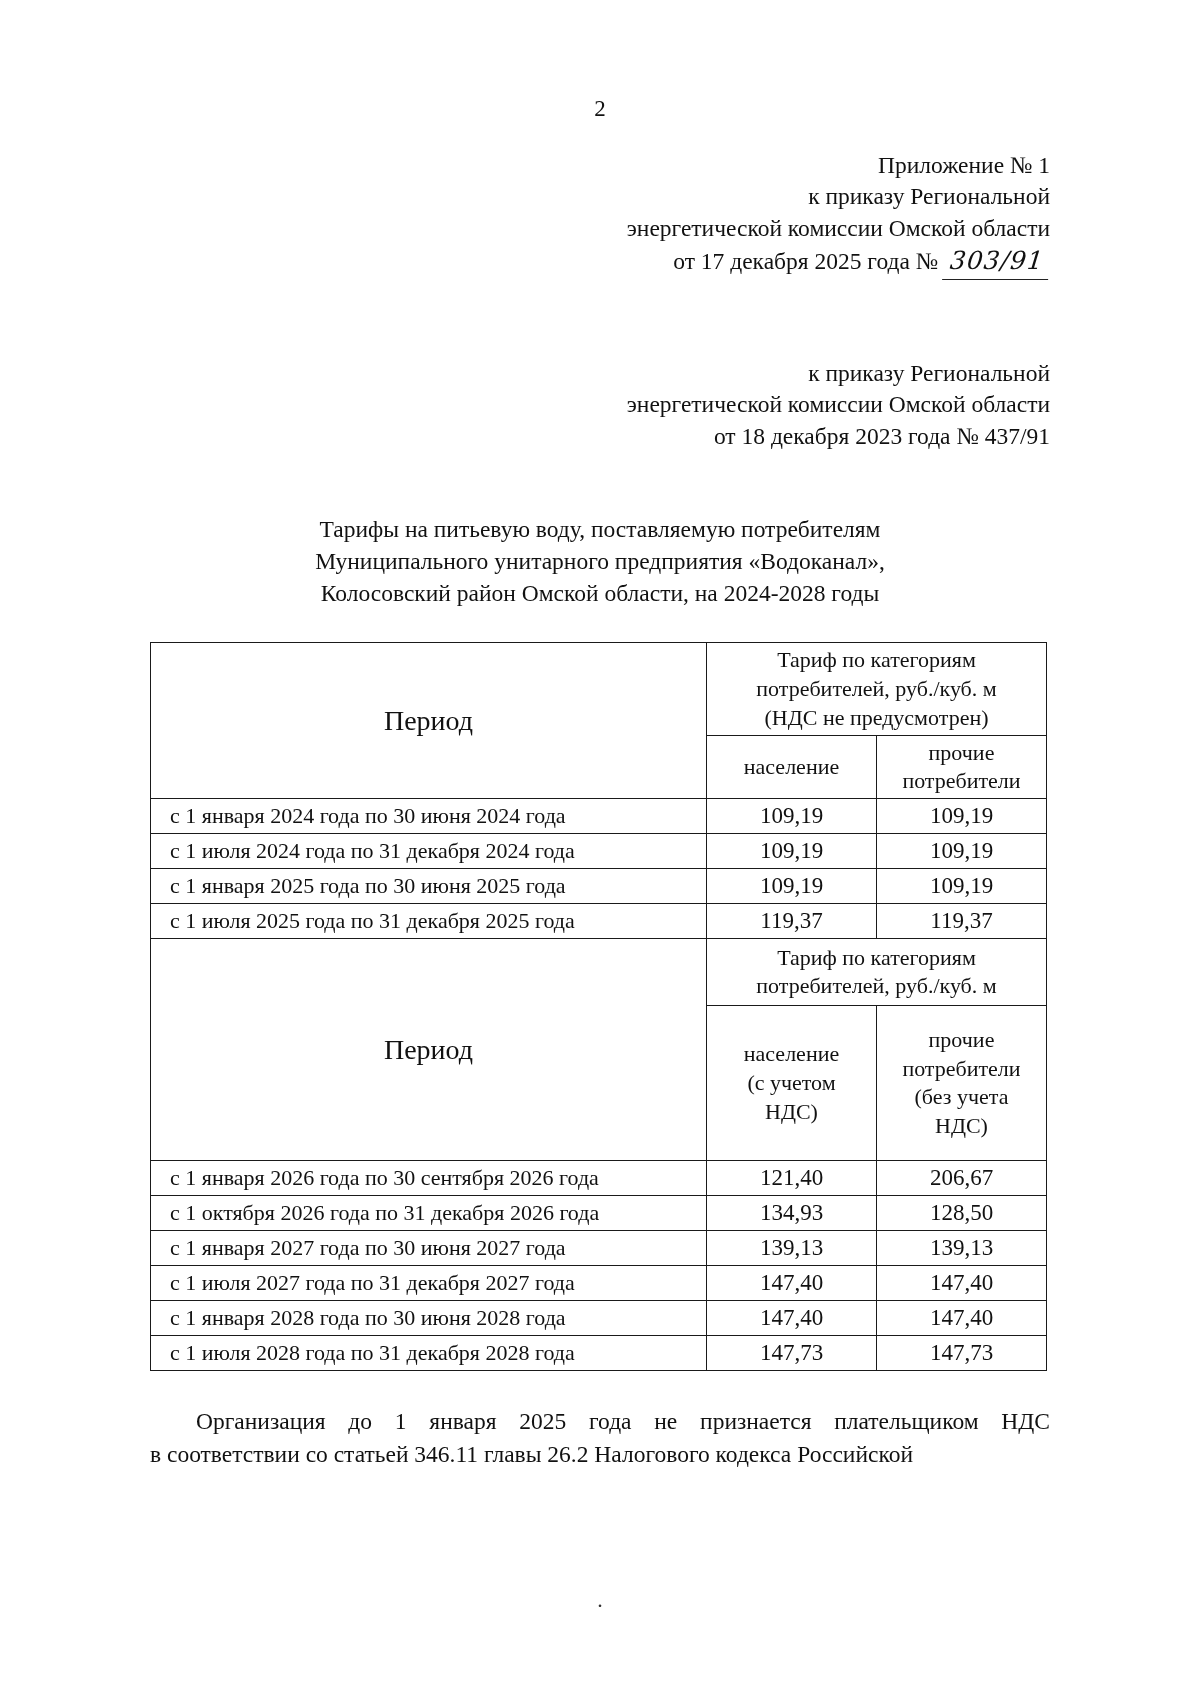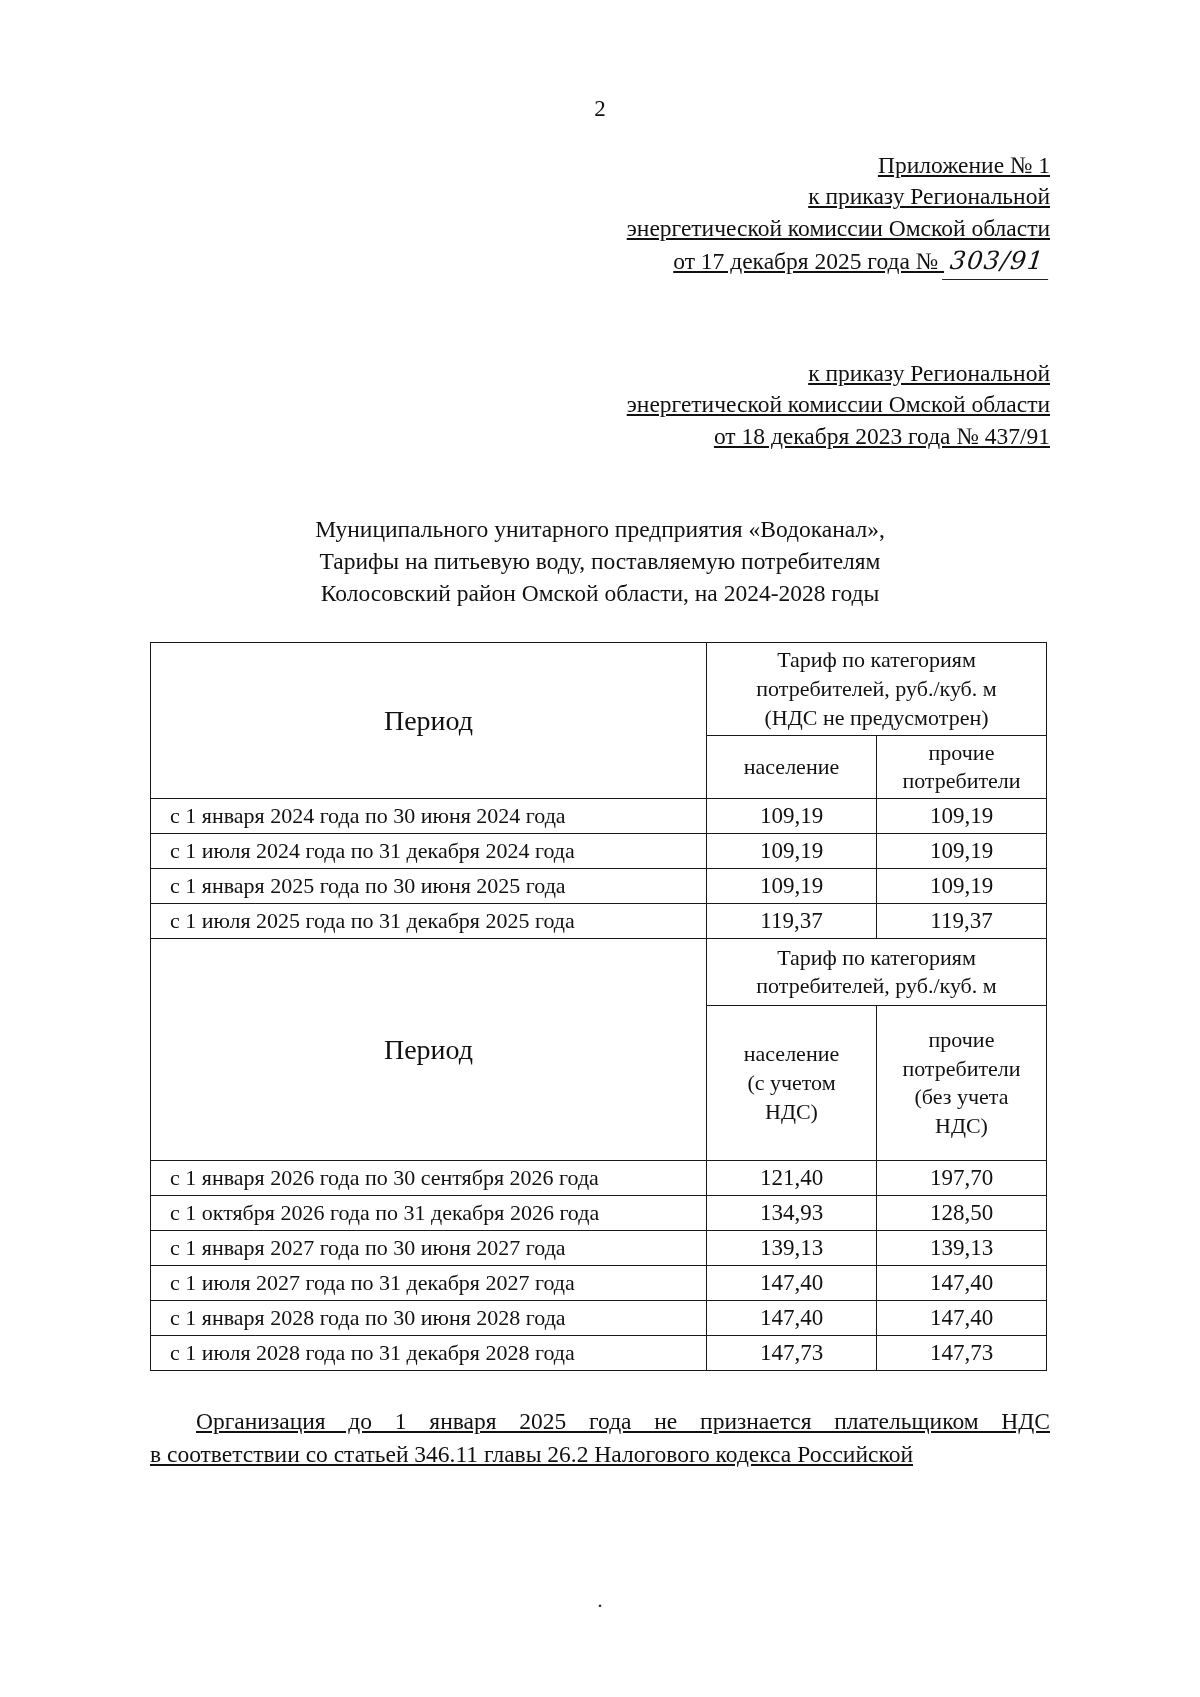--- a/index.html
+++ b/index.html
@@ -36,21 +36,20 @@
     left: 150px;
     width: 900px;
   }
   .block-right {
     text-align: right;
     font-size: 23.5px;
     line-height: 1.34;
   }
   .block-right div {
     white-space: nowrap;
-    text-decoration: underline;
   }
   .gap-1 { height: 78px; }
   .gap-2 { height: 62px; }
 
   .handwritten {
     font-family: "DejaVu Serif", serif;
     font-style: italic;
     font-size: 25px;
     letter-spacing: 1px;
     border-bottom: 1.5px solid #222;
@@ -112,21 +111,20 @@
   .note {
     margin-top: 34px;
     font-size: 23.5px;
     line-height: 1.38;
     text-align: justify;
   }
   .note .indent { text-indent: 46px; display: block; }
   .note .just {
     text-align: justify;
     text-align-last: justify;
-    text-decoration: underline;
   }
   .footer-dot {
     position: absolute;
     bottom: 84px;
     left: 0;
     width: 1200px;
     text-align: center;
     font-size: 22px;
     color: #333;
   }
@@ -153,22 +151,22 @@
 
     <div class="block-right">
       <div>к приказу Региональной</div>
       <div>энергетической комиссии Омской области</div>
       <div>от 18 декабря 2023 года № 437/91</div>
     </div>
 
     <div class="gap-2"></div>
 
     <div class="title-block">
+      <div>Тарифы на питьевую воду, поставляемую потребителям</div>
       <div>Муниципального унитарного предприятия «Водоканал»,</div>
-      <div>Тарифы на питьевую воду, поставляемую потребителям</div>
       <div>Колосовский район Омской области, на 2024-2028 годы</div>
     </div>
 
     <table class="tariffs">
       <colgroup>
         <col class="c-period">
         <col class="c-val">
         <col class="c-val">
       </colgroup>
       <tbody>
@@ -227,21 +225,21 @@
             <div>прочие</div>
             <div>потребители</div>
             <div>(без учета</div>
             <div>НДС)</div>
           </td>
         </tr>
 
         <tr class="h-row">
           <td class="row-period">с 1 января 2026 года по 30 сентября 2026 года</td>
           <td class="row-val">121,40</td>
-          <td class="row-val">197,70</td>
+          <td class="row-val">206,67</td>
         </tr>
         <tr class="h-row">
           <td class="row-period">с 1 октября 2026 года по 31 декабря 2026 года</td>
           <td class="row-val">134,93</td>
           <td class="row-val">128,50</td>
         </tr>
         <tr class="h-row">
           <td class="row-period">с 1 января 2027 года по 30 июня 2027 года</td>
           <td class="row-val">139,13</td>
           <td class="row-val">139,13</td>

